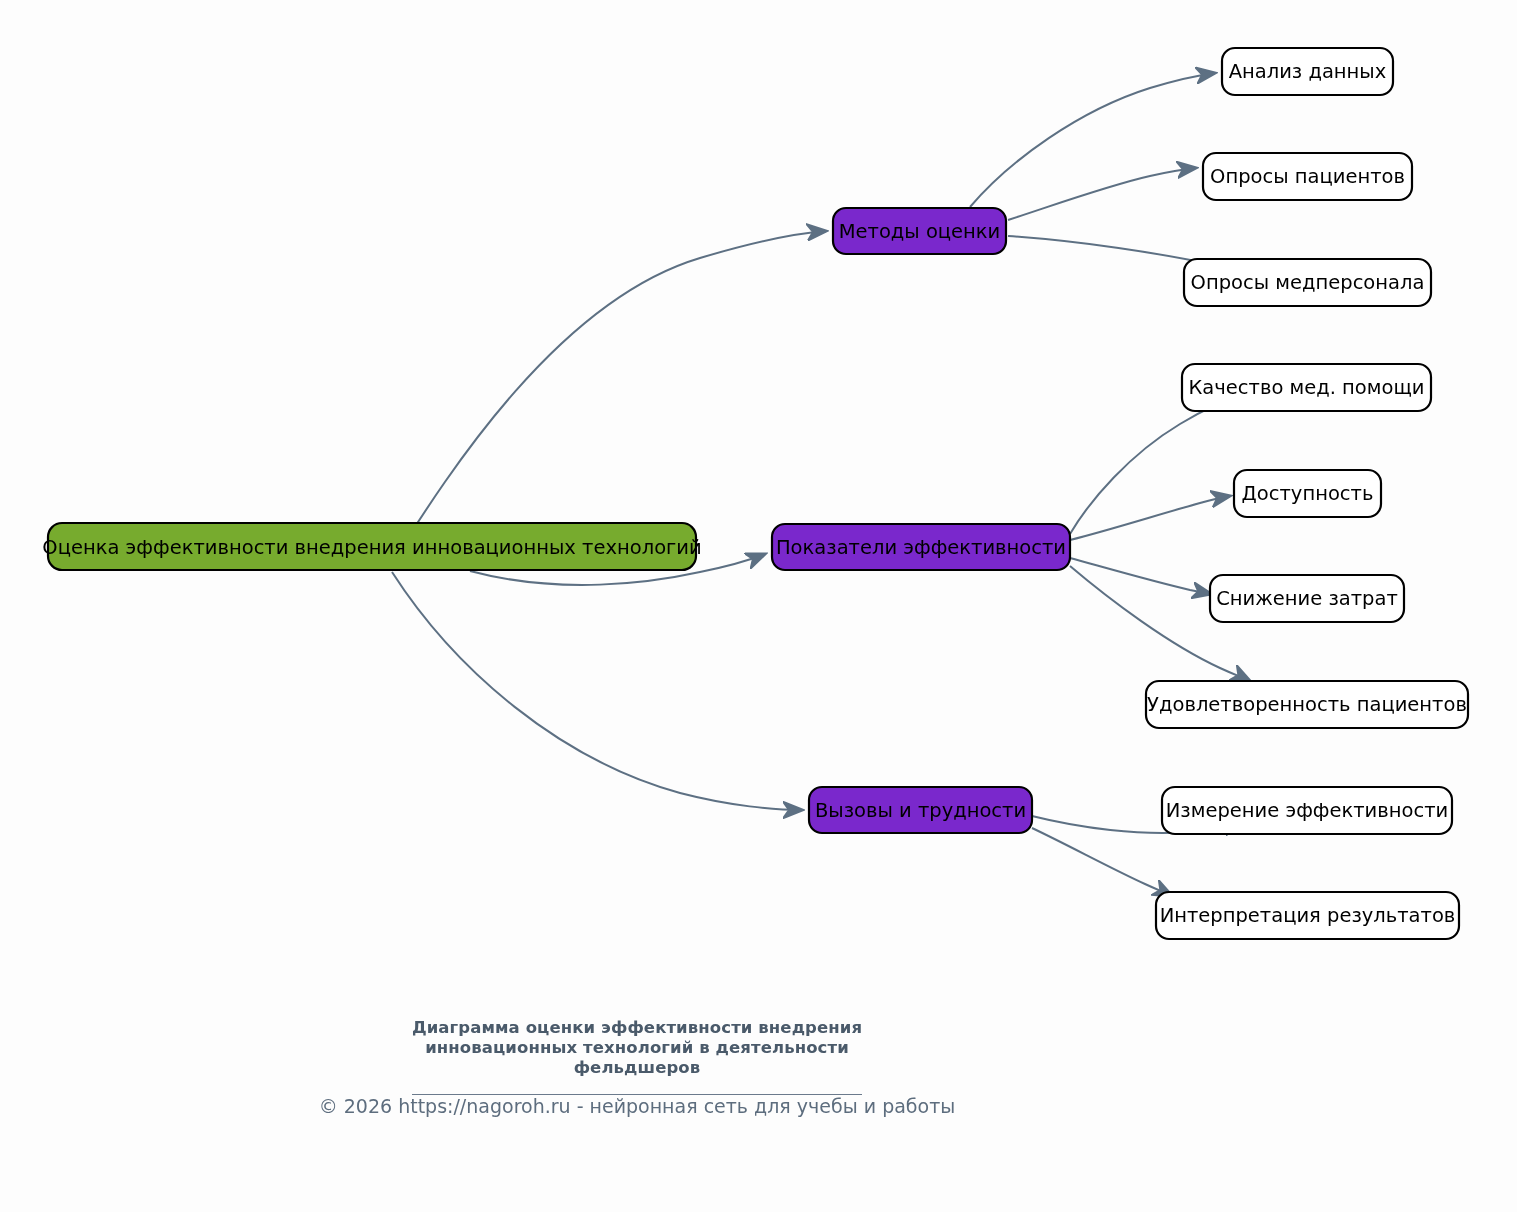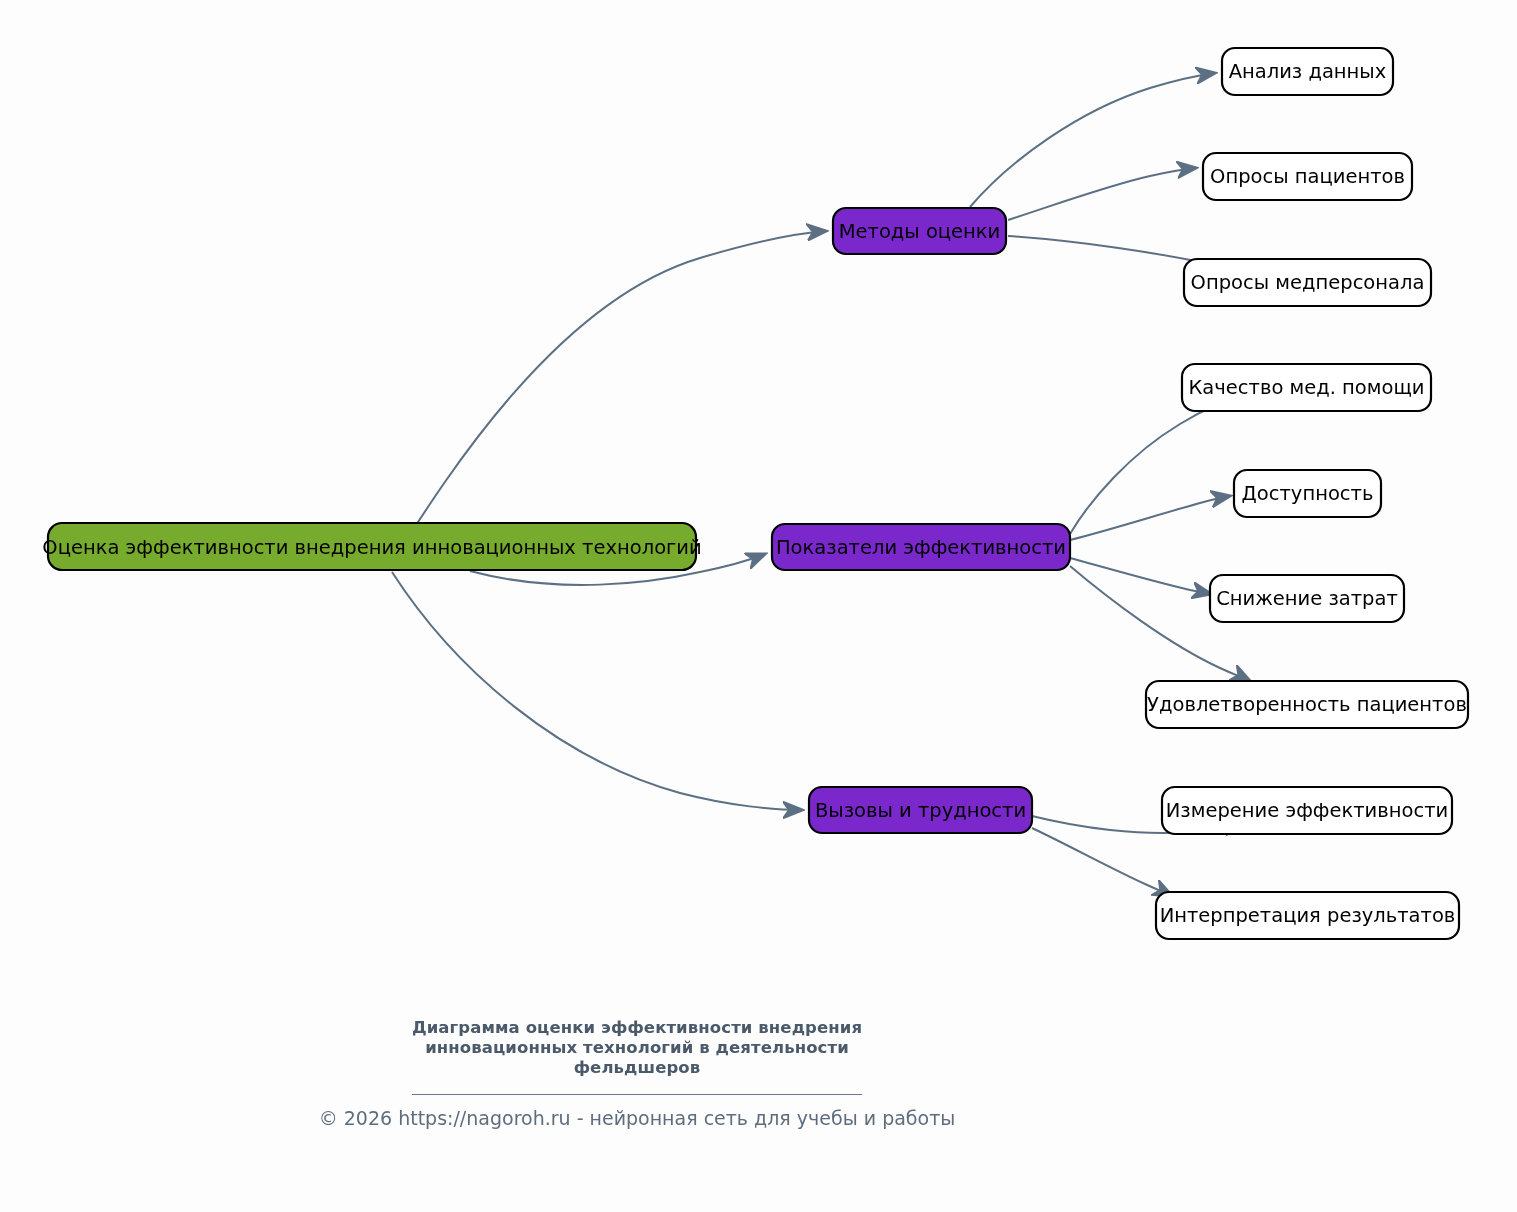--- a/index.html
+++ b/index.html
@@ -69,21 +69,21 @@
     letter-spacing: 0.1px;
     white-space: pre-line;
   }
   #caption-divider {
     width: 450px;
     height: 0;
     margin: 16px auto 0 auto;
     border-top: 1.6px solid #6b7a8c;
   }
   #caption-copyright {
-    margin-top: 12px;
+    margin-top: 0;
     font-family: "DejaVu Sans", sans-serif;
     font-size: 19px;
     color: #5d6d7e;
   }
 </style>
 </head>
 <body>
 
 <div id="diagram-root">
   <svg id="mindmap" viewBox="0 0 1517 1212">

